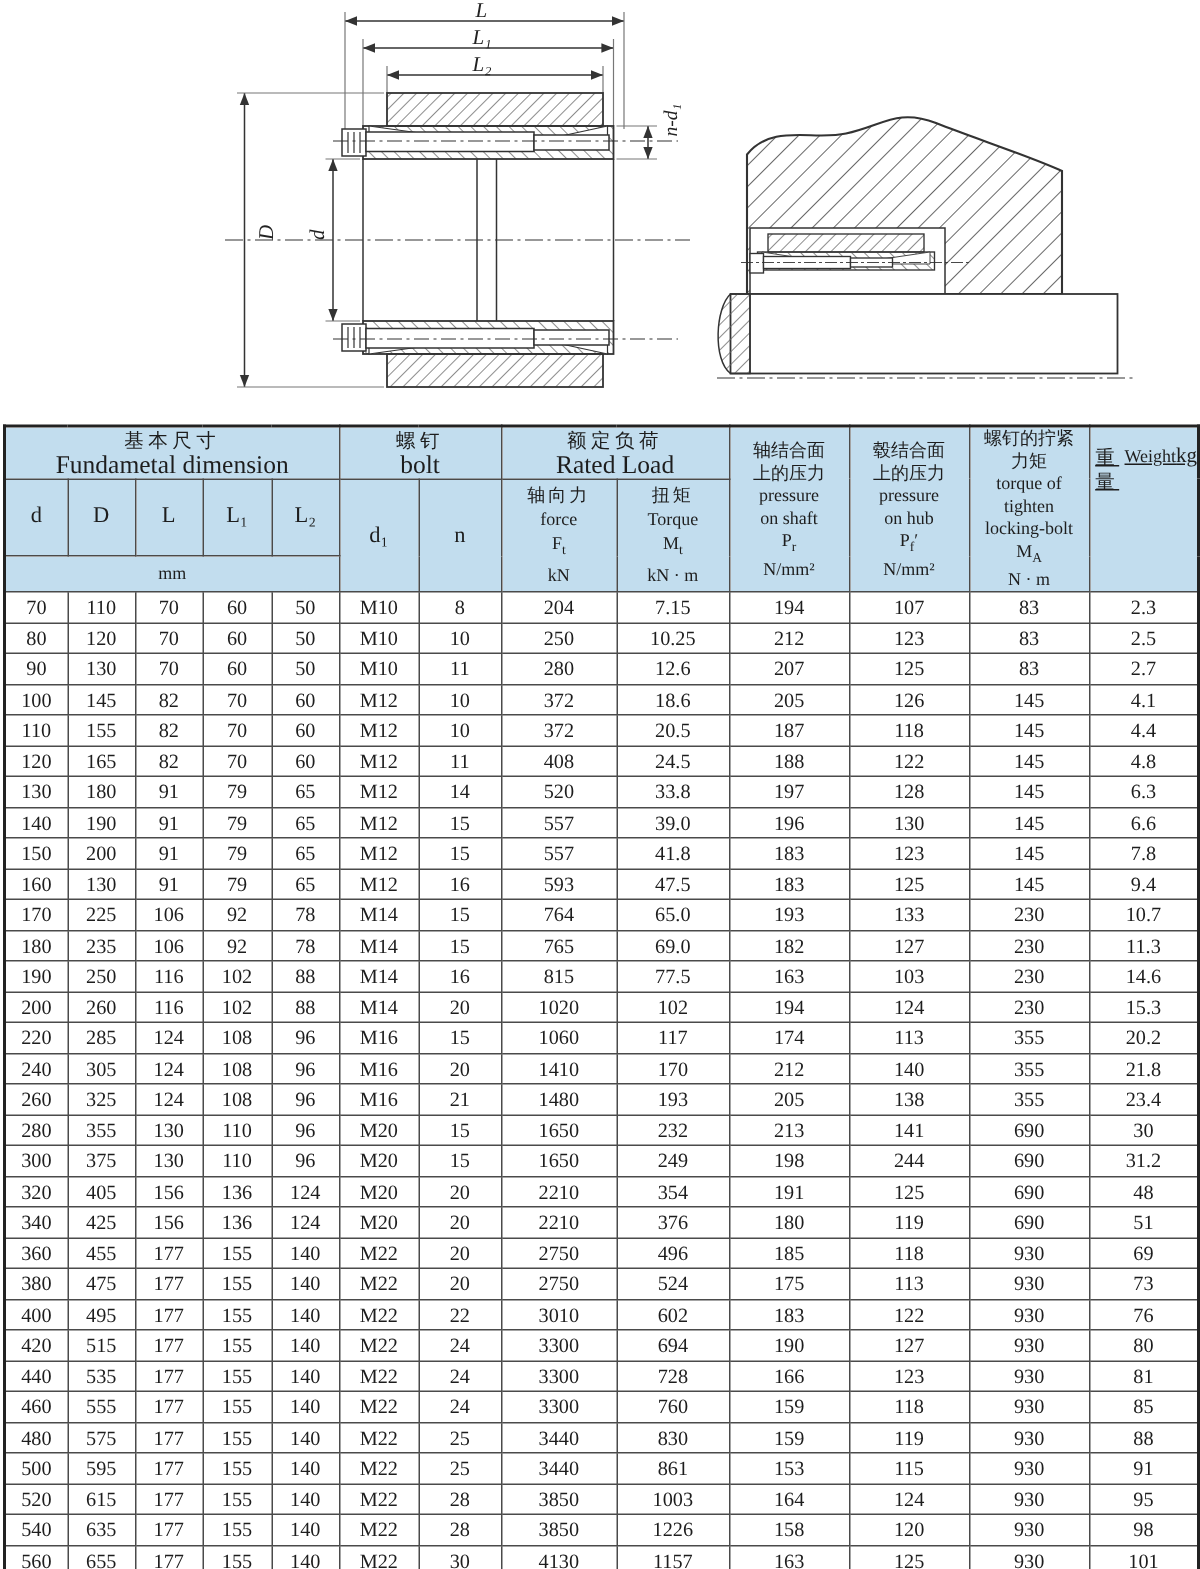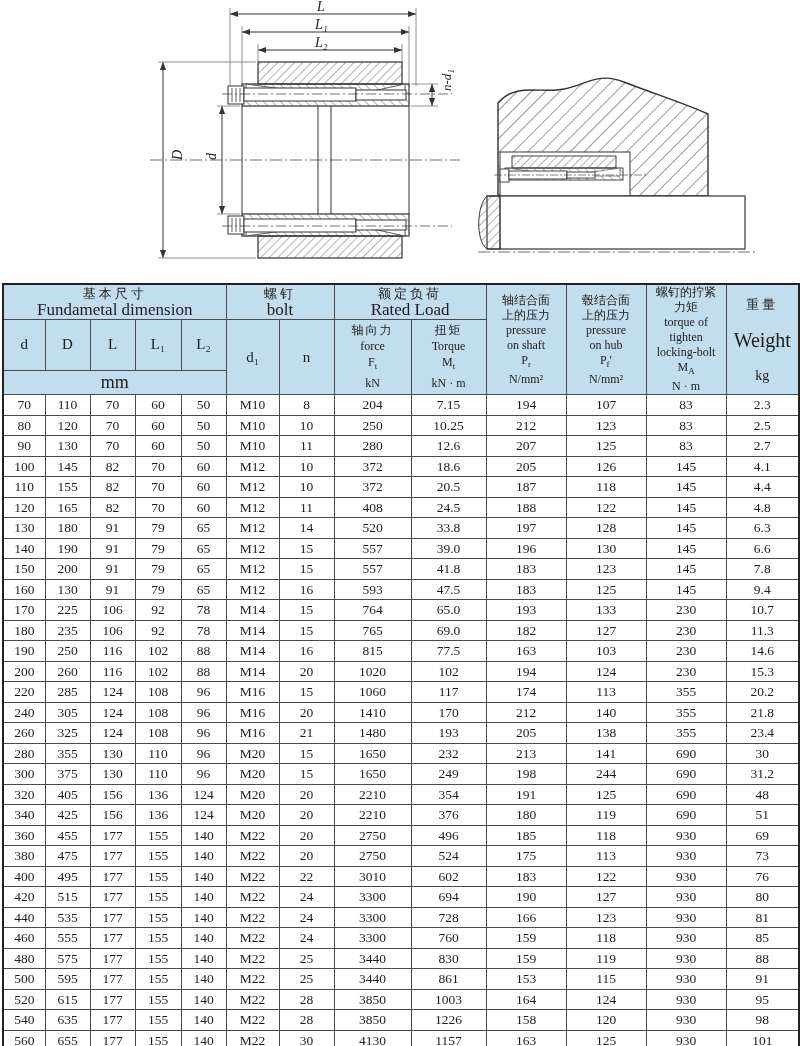--- a/index.html
+++ b/index.html
@@ -12,23 +12,23 @@
               width:796px;border:2px solid #222;}
   #spec-table th,#spec-table td{border:1px solid #4a4a4a;text-align:center;padding:0;overflow:hidden;}
   #spec-table thead th{background:#c2ddee;font-weight:normal;vertical-align:middle;}
   #spec-table td{font-size:13.5px;height:19.5px;background:#ffffff;}
   tr.stripe td{background:#cfe6f5;}
   tr.group-start td{border-top:1.6px solid #222;}
   .zh{font-size:13px;letter-spacing:3px;line-height:16px;}
   .en{font-size:17px;line-height:15px;}
   .sm{font-size:12px;line-height:15px;}
   .letter{font-size:15px;font-weight:bold;}
-  .unitmm{font-size:18px;}
+  .unitmm{font-size:12px;}
   sub{font-size:9px;}
-  .spread{display:flex;flex-direction:column;justify-content:space-between;height:86px;padding:6px 0;}
+  .spread{display:flex;flex-direction:row;justify-content:space-between;height:86px;padding:6px 0;text-decoration:underline;}
   .mid{display:flex;flex-direction:column;justify-content:center;gap:1px;}
   svg text{font-family:"Liberation Serif","DejaVu Serif",serif;fill:#222;}
 </style>
 </head>
 <body>
 
 <div id="page">
 
   <div id="drawings">
     <svg width="800" height="283" viewBox="0 0 800 283">
@@ -185,21 +185,21 @@
           <div class="sm">力矩</div>
           <div class="sm">torque of</div>
           <div class="sm">tighten</div>
           <div class="sm">locking-bolt</div>
           <div class="sm"><span>M</span><sub>A</sub></div>
           <div class="sm">N · m</div>
         </th>
         <th rowspan="3">
           <div class="spread">
             <div class="zh">重量</div>
-            <div class="en" style="font-size:20px">Weight</div>
+            <div class="en" style="font-size:12px">Weight</div>
             <div class="en" style="font-size:14px">kg</div>
           </div>
         </th>
       </tr>
       <tr style="height:42px">
         <th class="letter">d</th>
         <th class="letter">D</th>
         <th class="letter">L</th>
         <th class="letter">L₁</th>
         <th class="letter">L₂</th>

